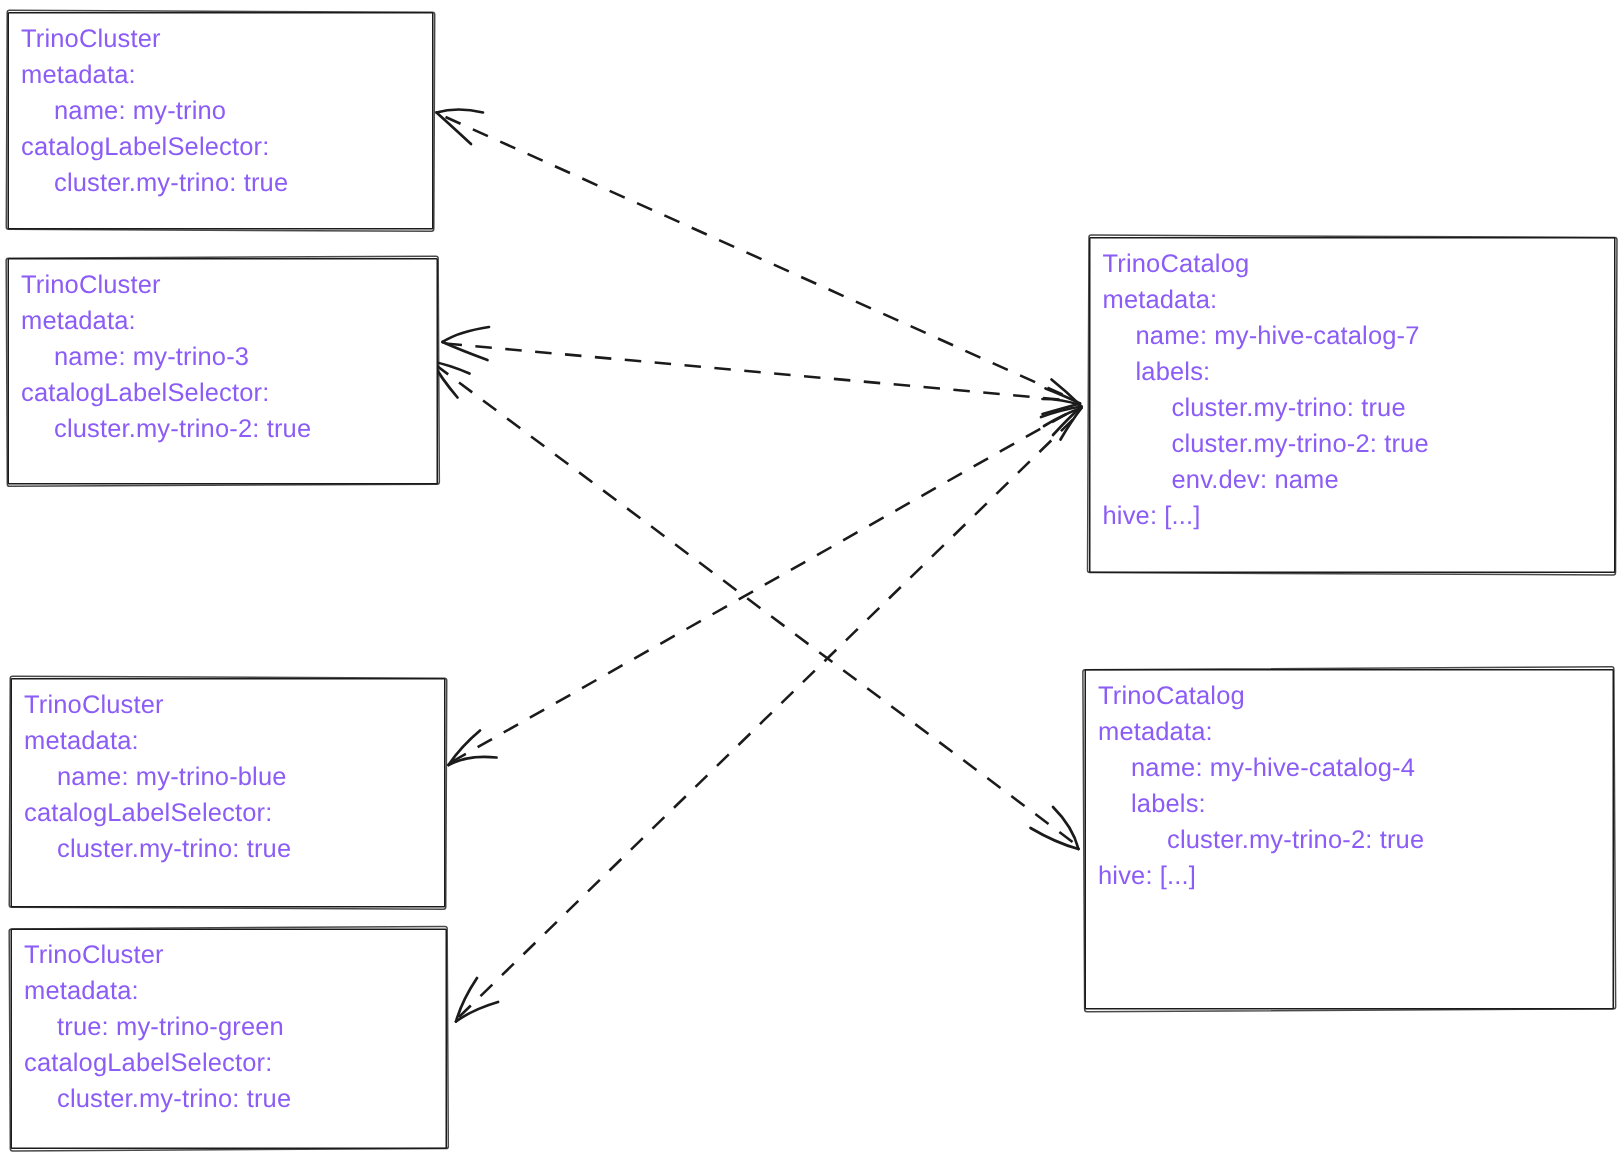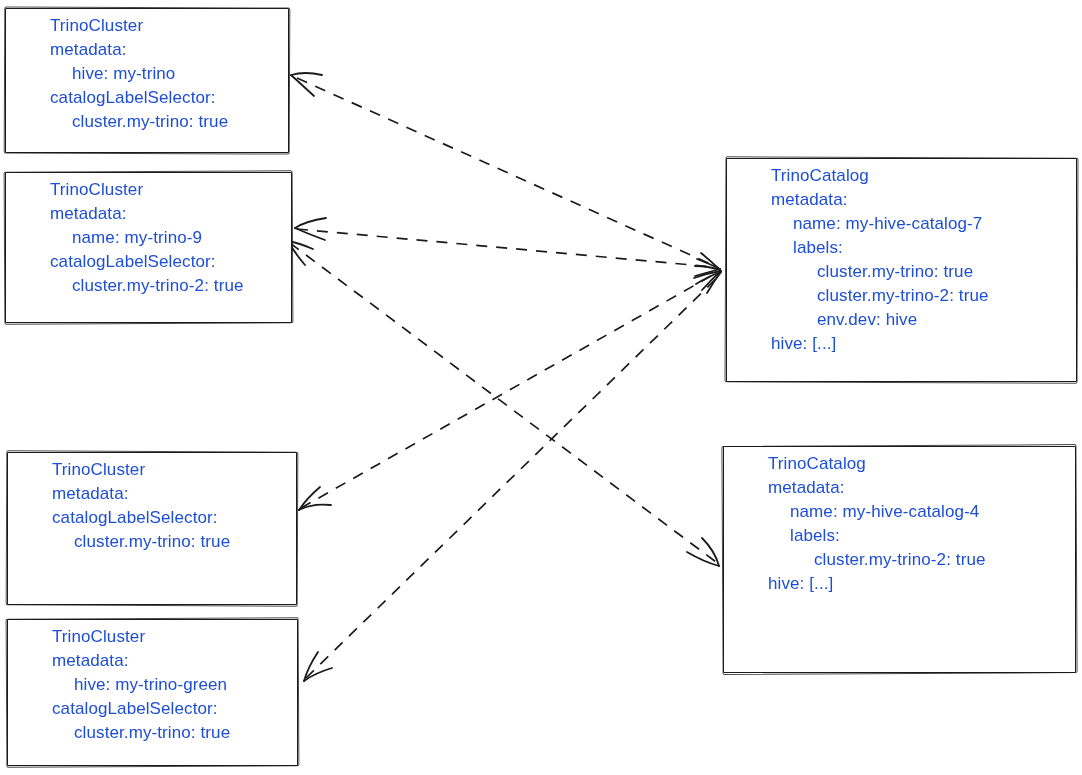--- a/index.html
+++ b/index.html
@@ -33,24 +33,23 @@
     inset: -2px;
     border: 1.2px solid rgba(27,27,27,0.8);
     border-radius: 2px;
     transform: rotate(0.25deg);
     pointer-events: none;
   }
   .box.alt::after { transform: rotate(-0.3deg); }
   .line {
     font-size: 17px;
     line-height: 24px;
-    color: #1d4ed8;
+    color: #8b5cf6;
     white-space: nowrap;
     letter-spacing: 0.1px;
-    margin-left: 36px;
   }
   .indent-1 { padding-left: 22px; }
   .indent-2 { padding-left: 46px; }
   .edge-line {
     fill: none;
     stroke: #1b1b1b;
     stroke-width: 1.7;
     stroke-dasharray: 11 9;
     stroke-linecap: butt;
   }
@@ -105,56 +104,57 @@
       <path class="ah" d="M313,249 Q299,243 288,241"></path>
       <path class="ah" d="M305,265 Q294,252 288,241"></path>
       <path class="ah" d="M702,538 Q715,551 719,566"></path>
       <path class="ah" d="M687,552 Q704,562 719,566"></path>
     </g>
   </svg>
 
   <div class="box" style="left:5px; top:8px; width:284px; height:145px;">
       <div class="line indent-0">TrinoCluster</div>
       <div class="line indent-0">metadata:</div>
-      <div class="line indent-1">hive: my-trino</div>
+      <div class="line indent-1">name: my-trino</div>
       <div class="line indent-0">catalogLabelSelector:</div>
       <div class="line indent-1">cluster.my-trino: true</div>
     </div>
 
   <div class="box alt" style="left:5px; top:172px; width:287px; height:151px;">
       <div class="line indent-0">TrinoCluster</div>
       <div class="line indent-0">metadata:</div>
-      <div class="line indent-1">name: my-trino-9</div>
+      <div class="line indent-1">name: my-trino-3</div>
       <div class="line indent-0">catalogLabelSelector:</div>
       <div class="line indent-1">cluster.my-trino-2: true</div>
     </div>
 
   <div class="box" style="left:7px; top:452px; width:290px; height:153px;">
       <div class="line indent-0">TrinoCluster</div>
       <div class="line indent-0">metadata:</div>
+      <div class="line indent-1">name: my-trino-blue</div>
       <div class="line indent-0">catalogLabelSelector:</div>
       <div class="line indent-1">cluster.my-trino: true</div>
     </div>
 
   <div class="box alt" style="left:7px; top:619px; width:291px; height:147px;">
       <div class="line indent-0">TrinoCluster</div>
       <div class="line indent-0">metadata:</div>
-      <div class="line indent-1">hive: my-trino-green</div>
+      <div class="line indent-1">true: my-trino-green</div>
       <div class="line indent-0">catalogLabelSelector:</div>
       <div class="line indent-1">cluster.my-trino: true</div>
     </div>
 
   <div class="box" style="left:726px; top:158px; width:351px; height:224px;">
       <div class="line indent-0">TrinoCatalog</div>
       <div class="line indent-0">metadata:</div>
       <div class="line indent-1">name: my-hive-catalog-7</div>
       <div class="line indent-1">labels:</div>
       <div class="line indent-2">cluster.my-trino: true</div>
       <div class="line indent-2">cluster.my-trino-2: true</div>
-      <div class="line indent-2">env.dev: hive</div>
+      <div class="line indent-2">env.dev: name</div>
       <div class="line indent-0">hive: [...]</div>
     </div>
 
   <div class="box alt" style="left:723px; top:446px; width:353px; height:227px;">
       <div class="line indent-0">TrinoCatalog</div>
       <div class="line indent-0">metadata:</div>
       <div class="line indent-1">name: my-hive-catalog-4</div>
       <div class="line indent-1">labels:</div>
       <div class="line indent-2">cluster.my-trino-2: true</div>
       <div class="line indent-0">hive: [...]</div>

